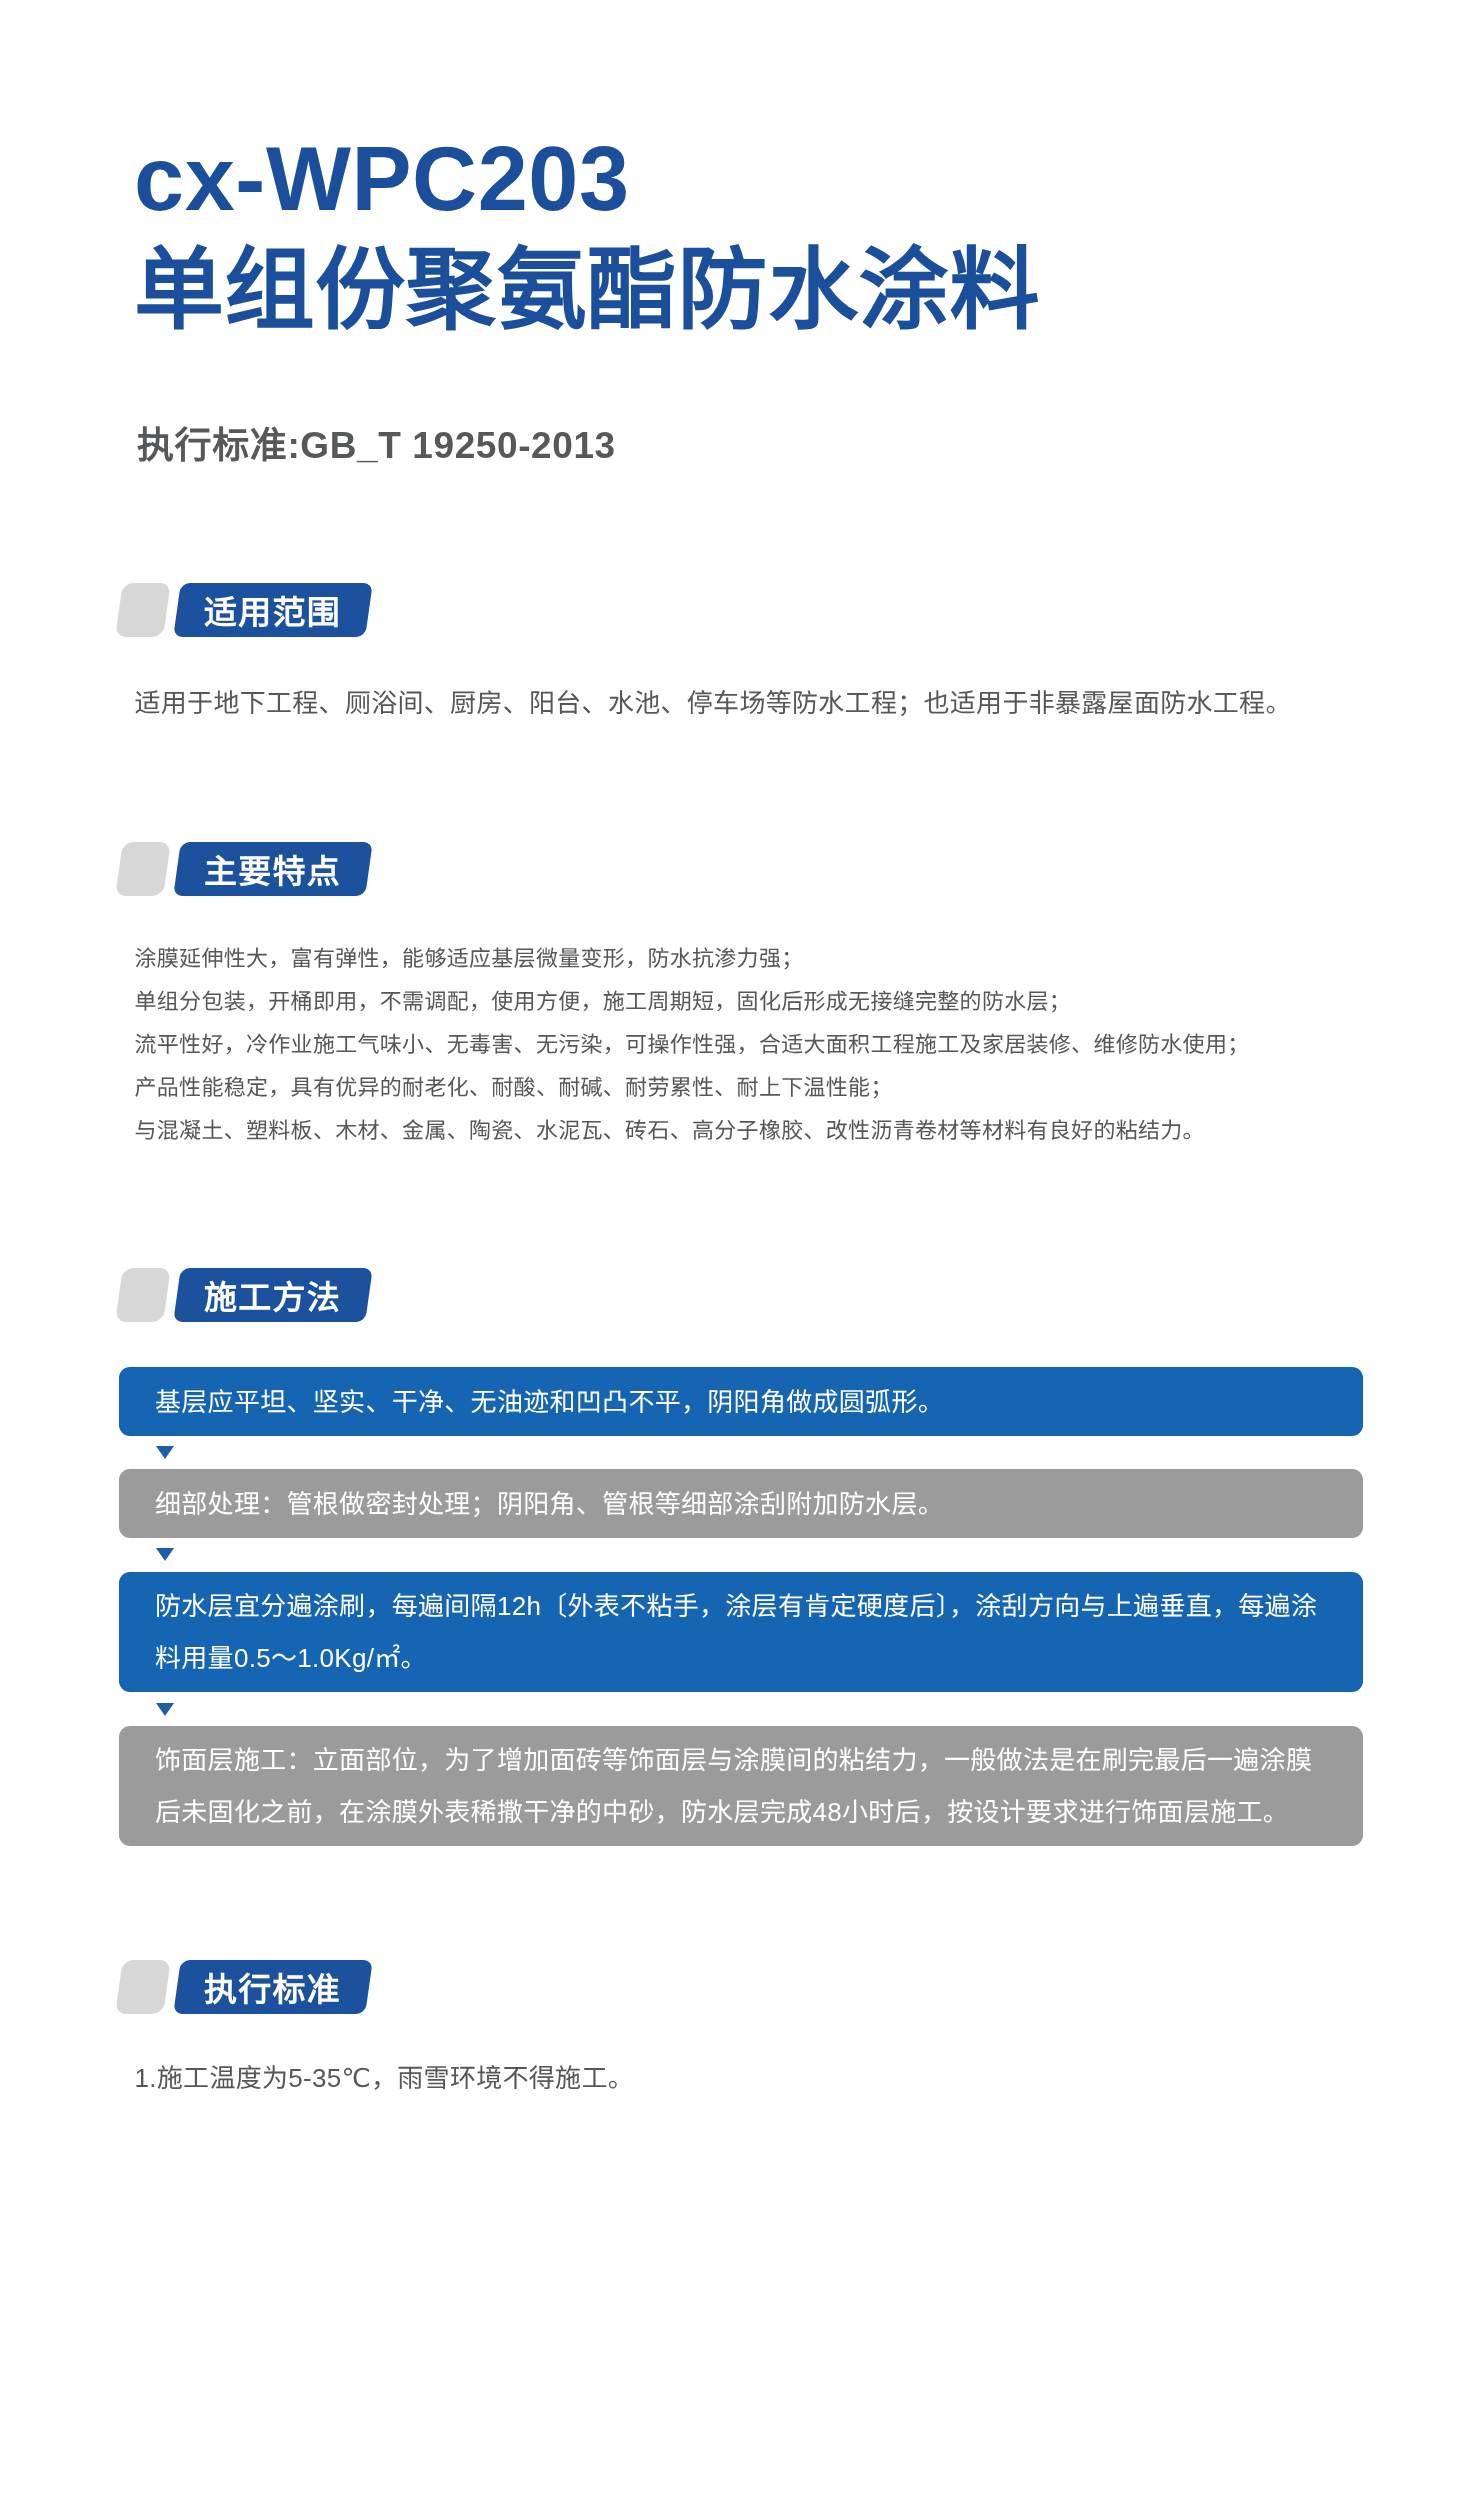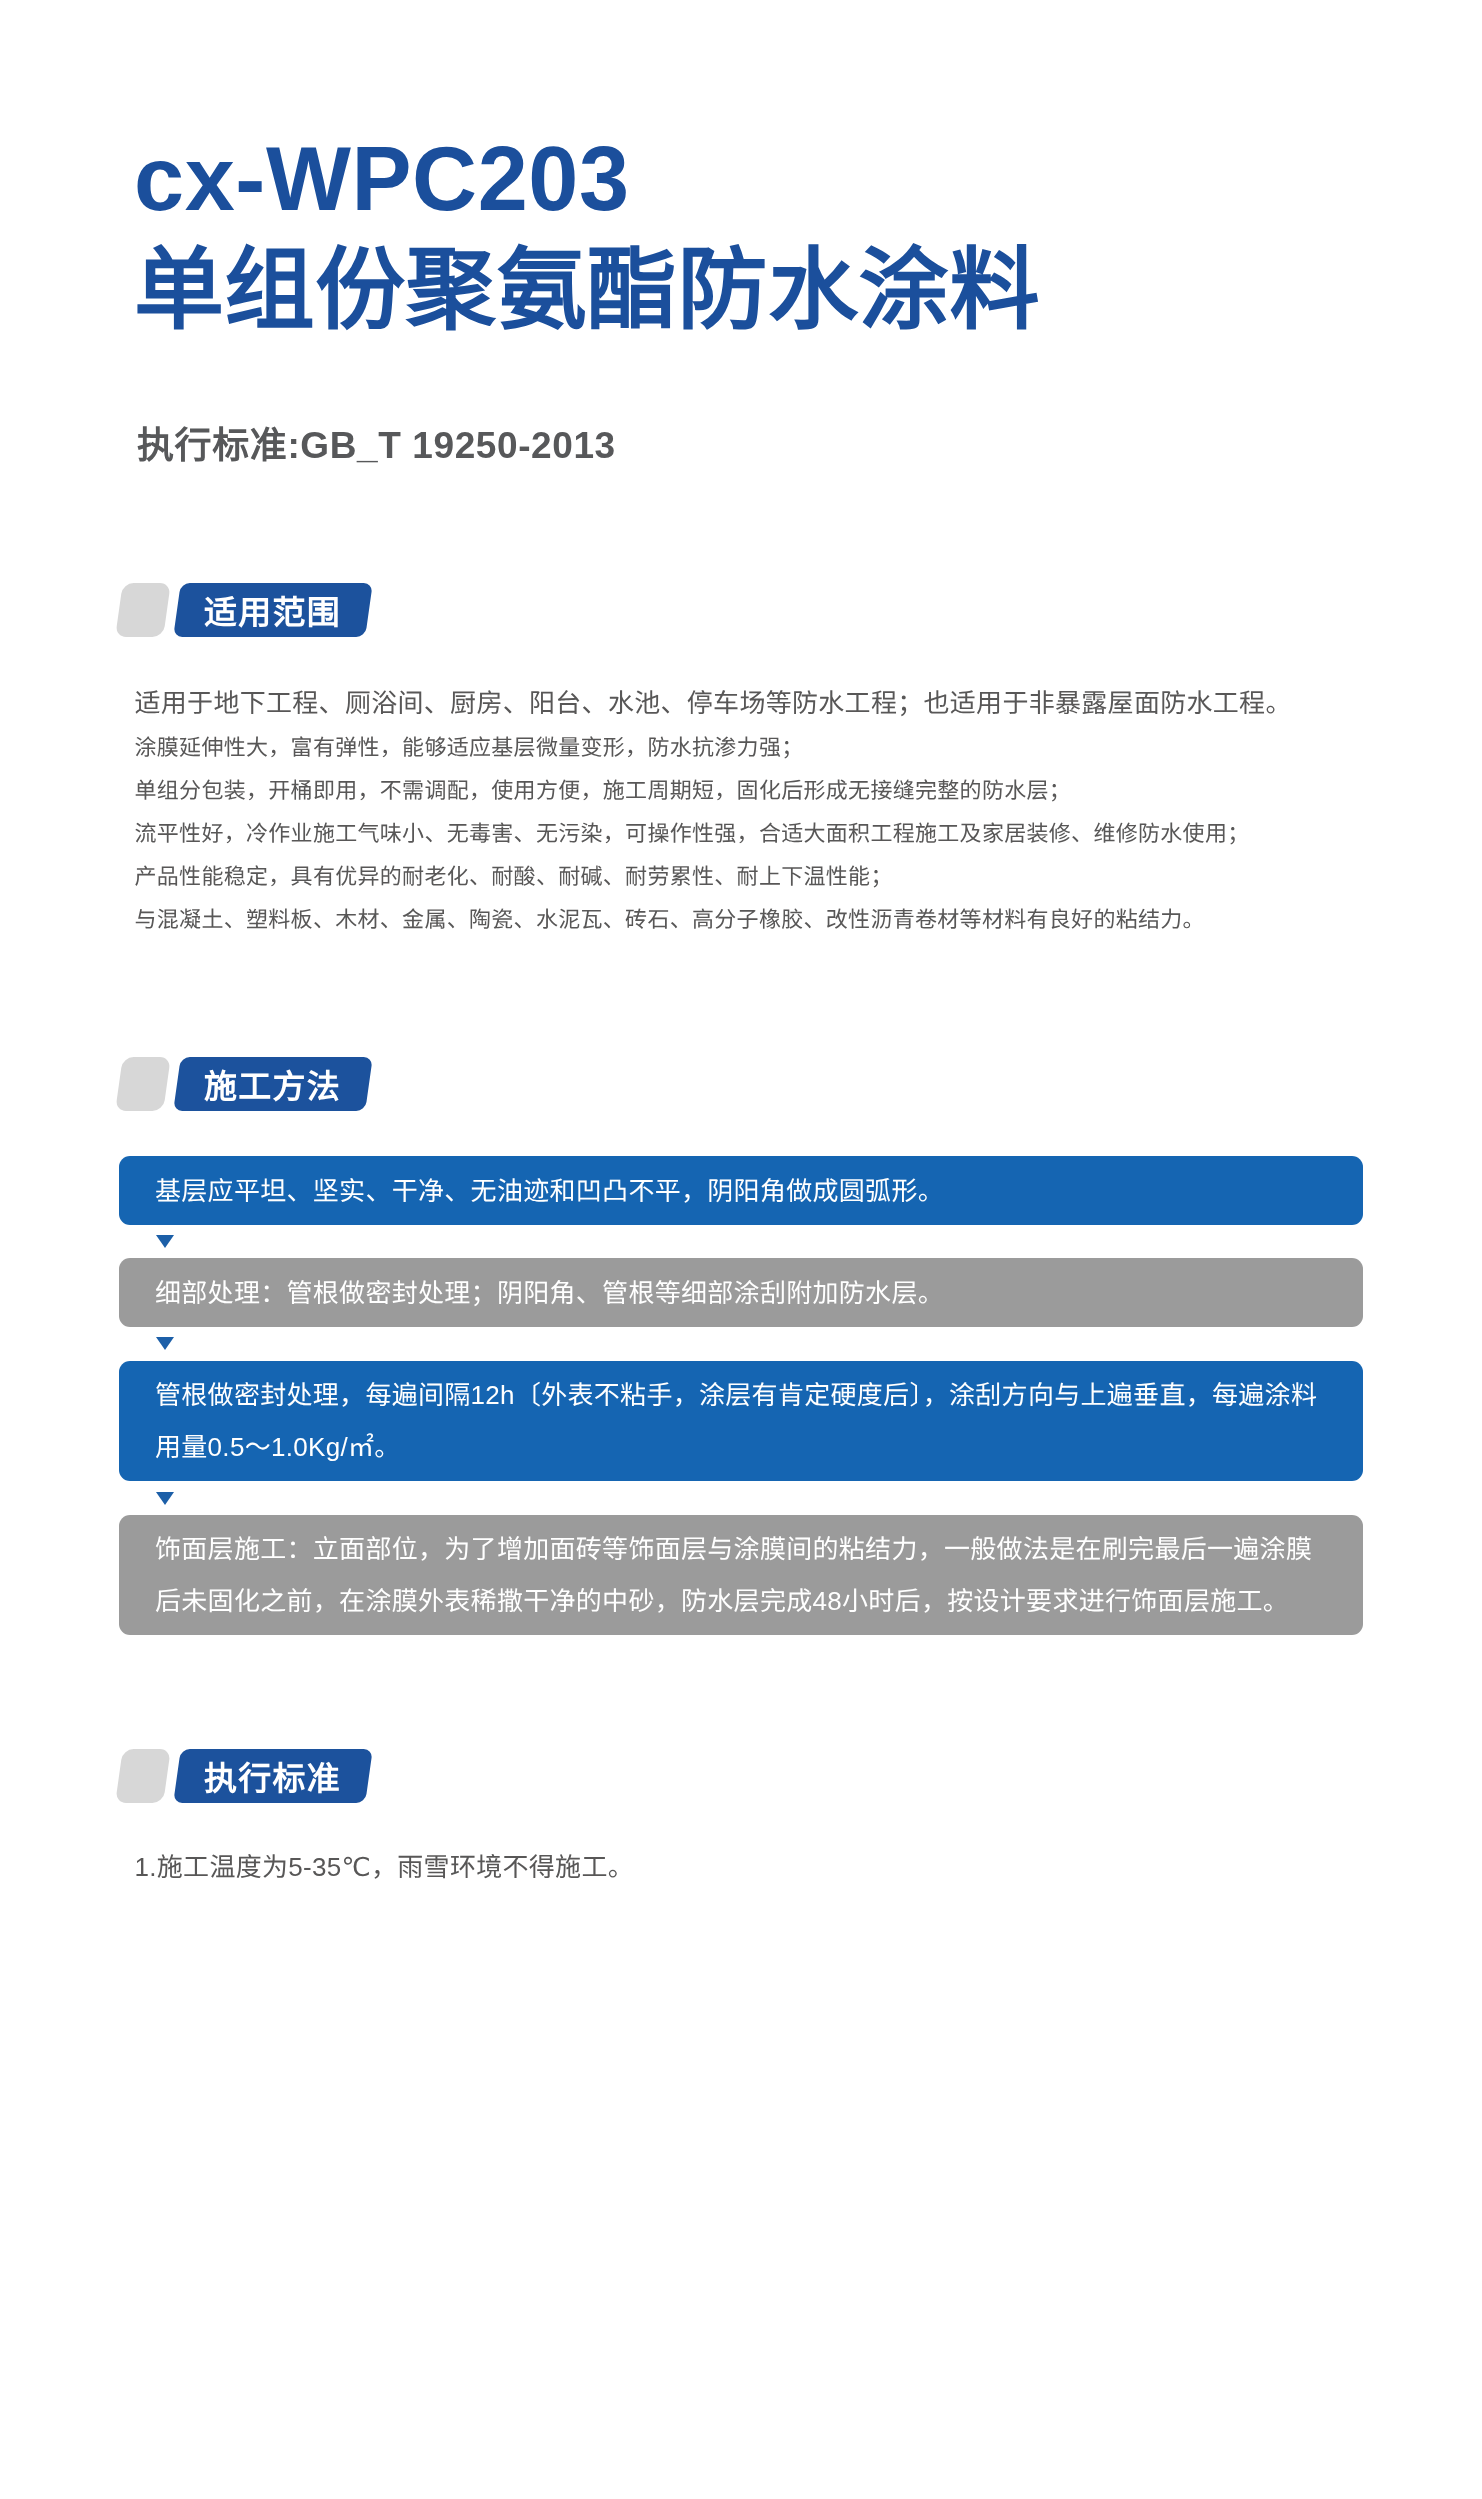--- a/index.html
+++ b/index.html
@@ -85,20 +85,26 @@
       <div class="sec-header">
         <span class="tab"></span>
         <span class="pill">
           <span class="pill-text">适用范围</span>
         </span>
       </div>
       <p class="body-text">适用于地下工程、厕浴间、厨房、阳台、水池、停车场等防水工程；也适用于非暴露屋面防水工程。</p>
     </section>
 
     <section>
+      <div class="sec-header">
+        <span class="tab"></span>
+        <span class="pill">
+          <span class="pill-text">主要特点</span>
+        </span>
+      </div>
       <div class="feature-list">
         <p>涂膜延伸性大，富有弹性，能够适应基层微量变形，防水抗渗力强；</p>
         <p>单组分包装，开桶即用，不需调配，使用方便，施工周期短，固化后形成无接缝完整的防水层；</p>
         <p>流平性好，冷作业施工气味小、无毒害、无污染，可操作性强，合适大面积工程施工及家居装修、维修防水使用；</p>
         <p>产品性能稳定，具有优异的耐老化、耐酸、耐碱、耐劳累性、耐上下温性能；</p>
         <p>与混凝土、塑料板、木材、金属、陶瓷、水泥瓦、砖石、高分子橡胶、改性沥青卷材等材料有良好的粘结力。</p>
       </div>
     </section>
 
     <section>
@@ -106,21 +112,21 @@
         <span class="tab"></span>
         <span class="pill">
           <span class="pill-text">施工方法</span>
         </span>
       </div>
       <div class="steps">
         <div class="step blue">基层应平坦、坚实、干净、无油迹和凹凸不平，阴阳角做成圆弧形。</div>
         <div class="arrow-down"></div>
         <div class="step gray">细部处理：管根做密封处理；阴阳角、管根等细部涂刮附加防水层。</div>
         <div class="arrow-down"></div>
-        <div class="step blue">管根做密封处理，每遍间隔12h〔外表不粘手，涂层有肯定硬度后〕，涂刮方向与上遍垂直，每遍涂料用量0.5～1.0Kg/㎡。</div>
+        <div class="step blue">防水层宜分遍涂刷，每遍间隔12h〔外表不粘手，涂层有肯定硬度后〕，涂刮方向与上遍垂直，每遍涂料用量0.5～1.0Kg/㎡。</div>
         <div class="arrow-down"></div>
         <div class="step gray">饰面层施工：立面部位，为了增加面砖等饰面层与涂膜间的粘结力，一般做法是在刷完最后一遍涂膜后未固化之前，在涂膜外表稀撒干净的中砂，防水层完成48小时后，按设计要求进行饰面层施工。</div>
       </div>
     </section>
 
     <section>
       <div class="sec-header">
         <span class="tab"></span>
         <span class="pill">
           <span class="pill-text">执行标准</span>

